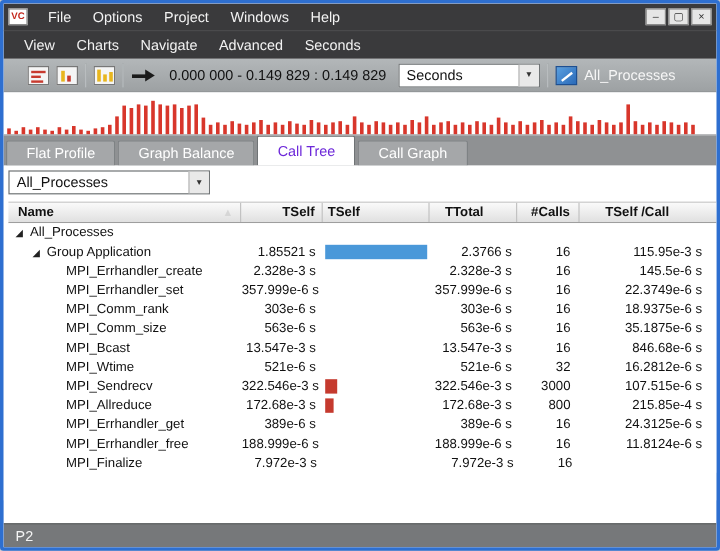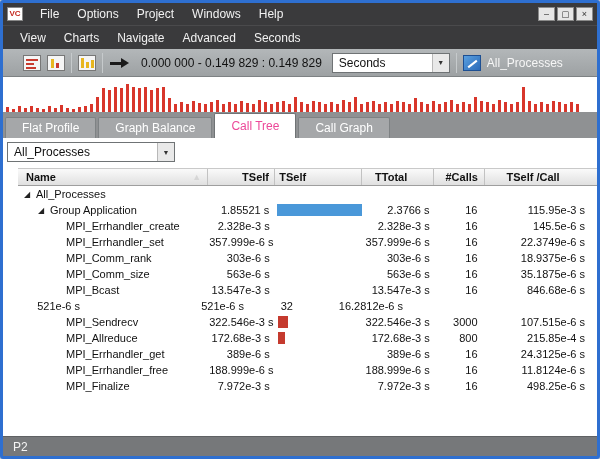--- a/index.html
+++ b/index.html
@@ -65,26 +65,26 @@
     display:flex; align-items:flex-end; padding:0 3px; overflow:hidden;
   }
   .tl-bar { width:3px; margin-right:3px; flex:0 0 auto; }
   
   .tabstrip { height:25px; background:#8f9193; display:flex; align-items:flex-end; padding-left:2px; }
   .tab {
     height:21px; padding:0 16px; display:flex; align-items:center;
     background:#a5a7a9; color:#ffffff; font-size:12px; margin-right:2px;
     border:1px solid #7e8284; border-bottom:none; border-radius:2px 2px 0 0;
   }
-  .tab.active { background:#ffffff; color:#ec4899; height:25px; border-color:#6f7375; }
+  .tab.active { background:#ffffff; color:#6d28d9; height:25px; border-color:#6f7375; }
   
   .content { background:#ffffff; height:279px; position:relative; }
   .proc-dd { position:absolute; left:4px; top:4px; width:168px; }
   
-  .table { position:absolute; top:30px; left:15px; right:0; font-size:11px; color:#111; }
+  .table { position:absolute; top:30px; left:4px; right:0; font-size:11px; color:#111; }
   .thead { display:flex; height:18px; background:linear-gradient(#fafafa,#e0e0e0);
     border-top:1px solid #c9c9c9; border-bottom:1px solid #9e9e9e; font-weight:bold; }
   .th { border-right:1px solid #c2c2c2; display:flex; align-items:center; overflow:hidden; white-space:nowrap; }
   .c-name  { width:195px; }
   .c-tself { width:68px; }
   .c-bar   { width:89px; }
   .c-ttotal{ width:73px; }
   .c-calls { width:53px; }
   .c-tcall { width:114px; }
   .th.c-name { padding-left:8px; }
@@ -383,20 +383,23 @@
         <div class="cell num c-tself">13.547e-3 s</div>
         <div class="cell c-bar barwrap">
             <div class="rowbar"></div>
           </div>
         <div class="cell num c-ttotal">13.547e-3 s</div>
         <div class="cell num c-calls">16</div>
         <div class="cell num c-tcall">846.68e-6 s</div>
       </div>
 
       <div class="row">
+        <div class="cell c-name namecell ind2">
+            <span>MPI_Wtime</span>
+          </div>
         <div class="cell num c-tself">521e-6 s</div>
         <div class="cell c-bar barwrap">
             <div class="rowbar"></div>
           </div>
         <div class="cell num c-ttotal">521e-6 s</div>
         <div class="cell num c-calls">32</div>
         <div class="cell num c-tcall">16.2812e-6 s</div>
       </div>
 
       <div class="row">
@@ -454,21 +457,20 @@
       <div class="row">
         <div class="cell c-name namecell ind2">
             <span>MPI_Finalize</span>
           </div>
         <div class="cell num c-tself">7.972e-3 s</div>
         <div class="cell c-bar barwrap">
             <div class="rowbar"></div>
           </div>
         <div class="cell num c-ttotal">7.972e-3 s</div>
         <div class="cell num c-calls">16</div>
-        <div class="cell num c-tcall">498.25e-6 s</div>
       </div>
 
     </div>
   </div>
 
   <div class="statusbar">
     <span>P2</span>
   </div>
 
 </div>

